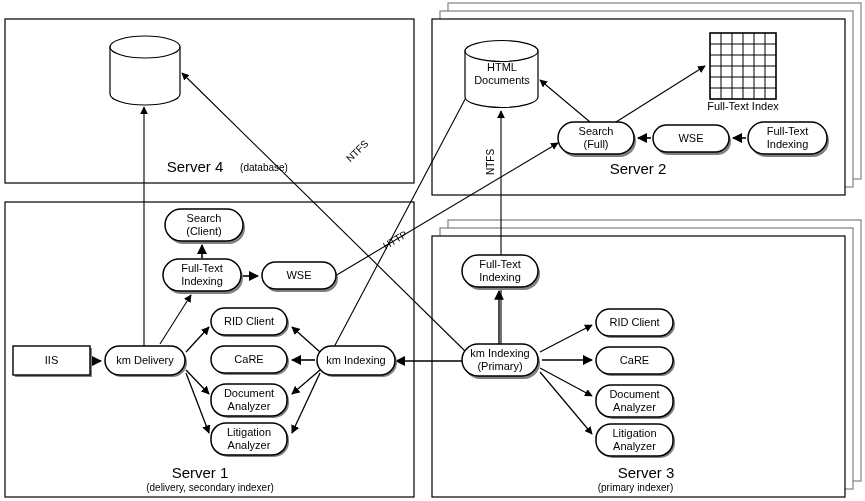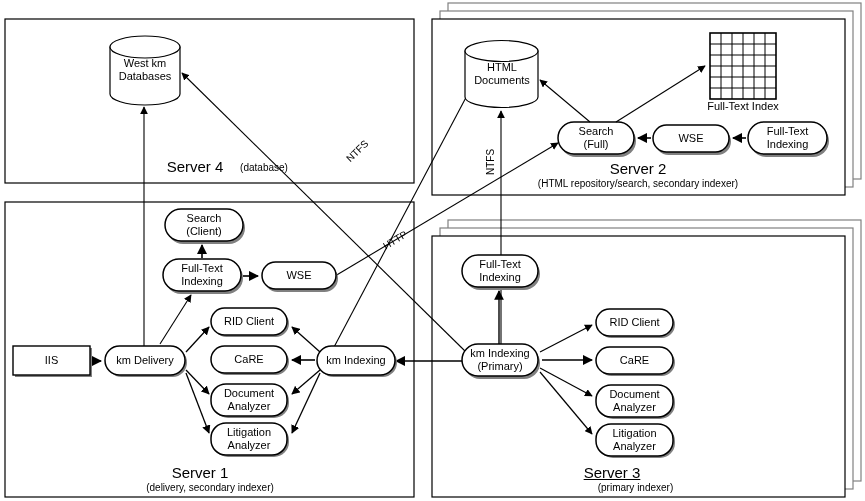--- a/index.html
+++ b/index.html
@@ -239,35 +239,32 @@
       <rect x="598" y="426" width="77" height="32" rx="15" ry="15" fill="#808080" stroke="none"></rect>
       <rect x="596" y="424" width="77" height="32" rx="15" ry="15" fill="#fff" stroke="#000" stroke-width="1.5"></rect>
     </g>
 
     <path d="M 540 352 L 592 325" fill="none" stroke="#000" stroke-width="1.2" marker-end="url(#arrowThick)"></path>
     <path d="M 542 360 L 592 360" fill="none" stroke="#000" stroke-width="1.6" marker-end="url(#arrowThick)"></path>
     <path d="M 540 368 L 592 396" fill="none" stroke="#000" stroke-width="1.2" marker-end="url(#arrowThick)"></path>
     <path d="M 540 372 L 592 434" fill="none" stroke="#000" stroke-width="1.2" marker-end="url(#arrowThick)"></path>
   </svg>
 
-  <div class="node-label" style="left:105px; top:57px; width:80px;">West km
-Databases</div>
   <div class="server-title" style="left:150px; top:158px; width:90px;">Server 4</div>
   <div class="server-sub" style="left:224px; top:162px; width:80px;">(database)</div>
 
   <div class="node-label" style="left:461px; top:61px; width:82px;">HTML
 Documents</div>
   <div class="plain-label" style="left:694px; top:100px; width:98px;">Full-Text Index</div>
   <div class="node-label" style="left:558px; top:125px; width:76px;">Search
 (Full)</div>
   <div class="node-label" style="left:653px; top:132px; width:76px;">WSE</div>
   <div class="node-label" style="left:748px; top:125px; width:79px;">Full-Text
 Indexing</div>
   <div class="server-title" style="left:598px; top:160px; width:80px;">Server 2</div>
-  <div class="server-sub" style="left:508px; top:178px; width:260px;">(HTML repository/search, secondary indexer)</div>
 
   <div class="node-label" style="left:165px; top:212px; width:78px;">Search
 (Client)</div>
   <div class="node-label" style="left:163px; top:262px; width:78px;">Full-Text
 Indexing</div>
   <div class="node-label" style="left:262px; top:269px; width:74px;">WSE</div>
   <div class="node-label" style="left:13px; top:354px; width:77px;">IIS</div>
   <div class="node-label" style="left:105px; top:354px; width:80px;">km Delivery</div>
   <div class="node-label" style="left:211px; top:315px; width:76px;">RID Client</div>
   <div class="node-label" style="left:211px; top:353px; width:76px;">CaRE</div>
@@ -282,20 +279,20 @@
   <div class="node-label" style="left:462px; top:258px; width:76px;">Full-Text
 Indexing</div>
   <div class="node-label" style="left:462px; top:347px; width:76px;">km Indexing
 (Primary)</div>
   <div class="node-label" style="left:596px; top:316px; width:77px;">RID Client</div>
   <div class="node-label" style="left:596px; top:354px; width:77px;">CaRE</div>
   <div class="node-label" style="left:596px; top:388px; width:77px;">Document
 Analyzer</div>
   <div class="node-label" style="left:596px; top:427px; width:77px;">Litigation
 Analyzer</div>
-  <div class="server-title" style="left:572px; top:464px; width:80px;text-decoration:underline;">Server 3</div>
+  <div class="server-title" style="left:606px; top:464px; width:80px;">Server 3</div>
   <div class="server-sub" style="left:588px; top:482px; width:95px;">(primary indexer)</div>
 
   <div class="edge-tag" style="left:344px; top:156px; transform: rotate(-44deg);">NTFS</div>
   <div class="edge-tag" style="left:485px; top:175px; transform: rotate(-90deg);">NTFS</div>
   <div class="edge-tag" style="left:381px; top:242px; transform: rotate(-31deg);">HTTP</div>
 
 </div>
 
 </body></html>

